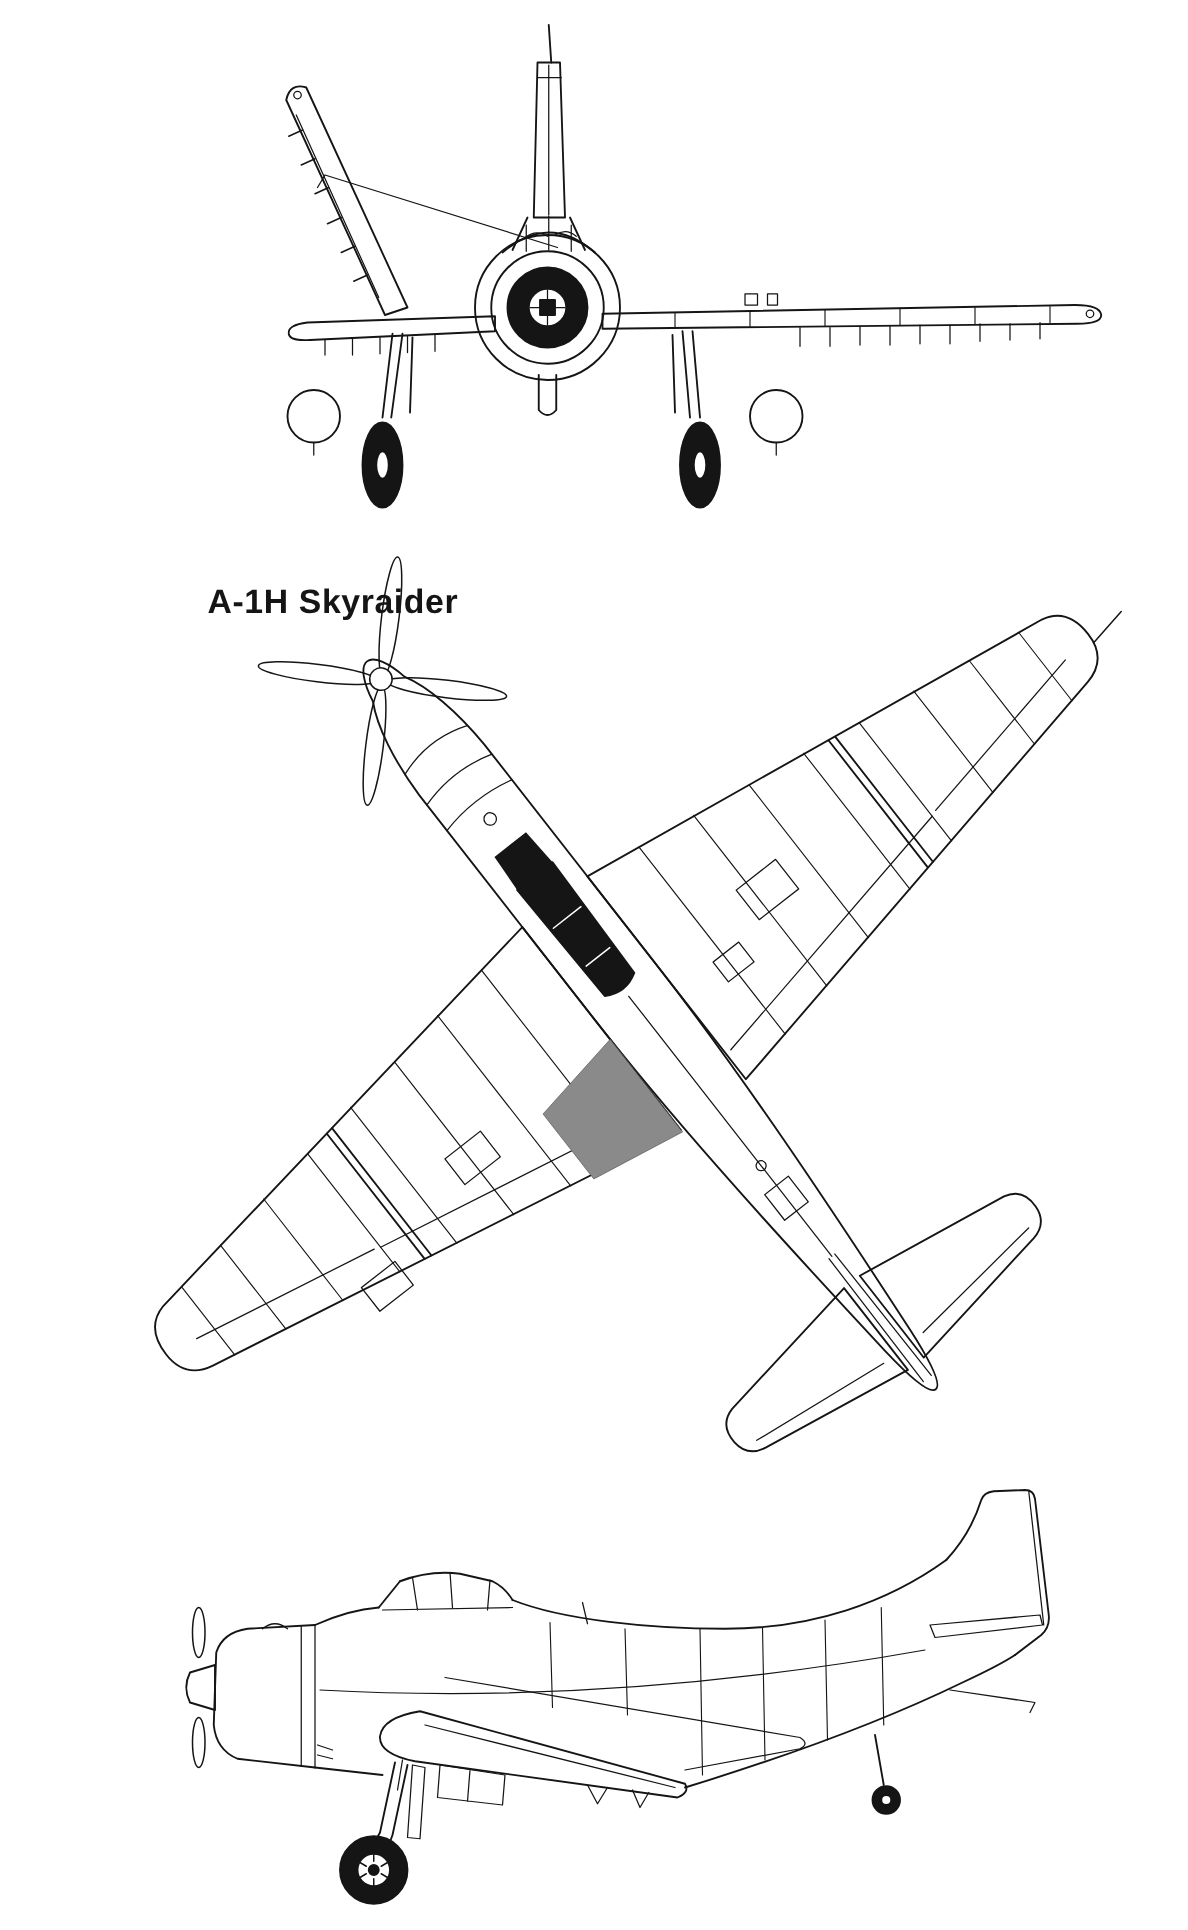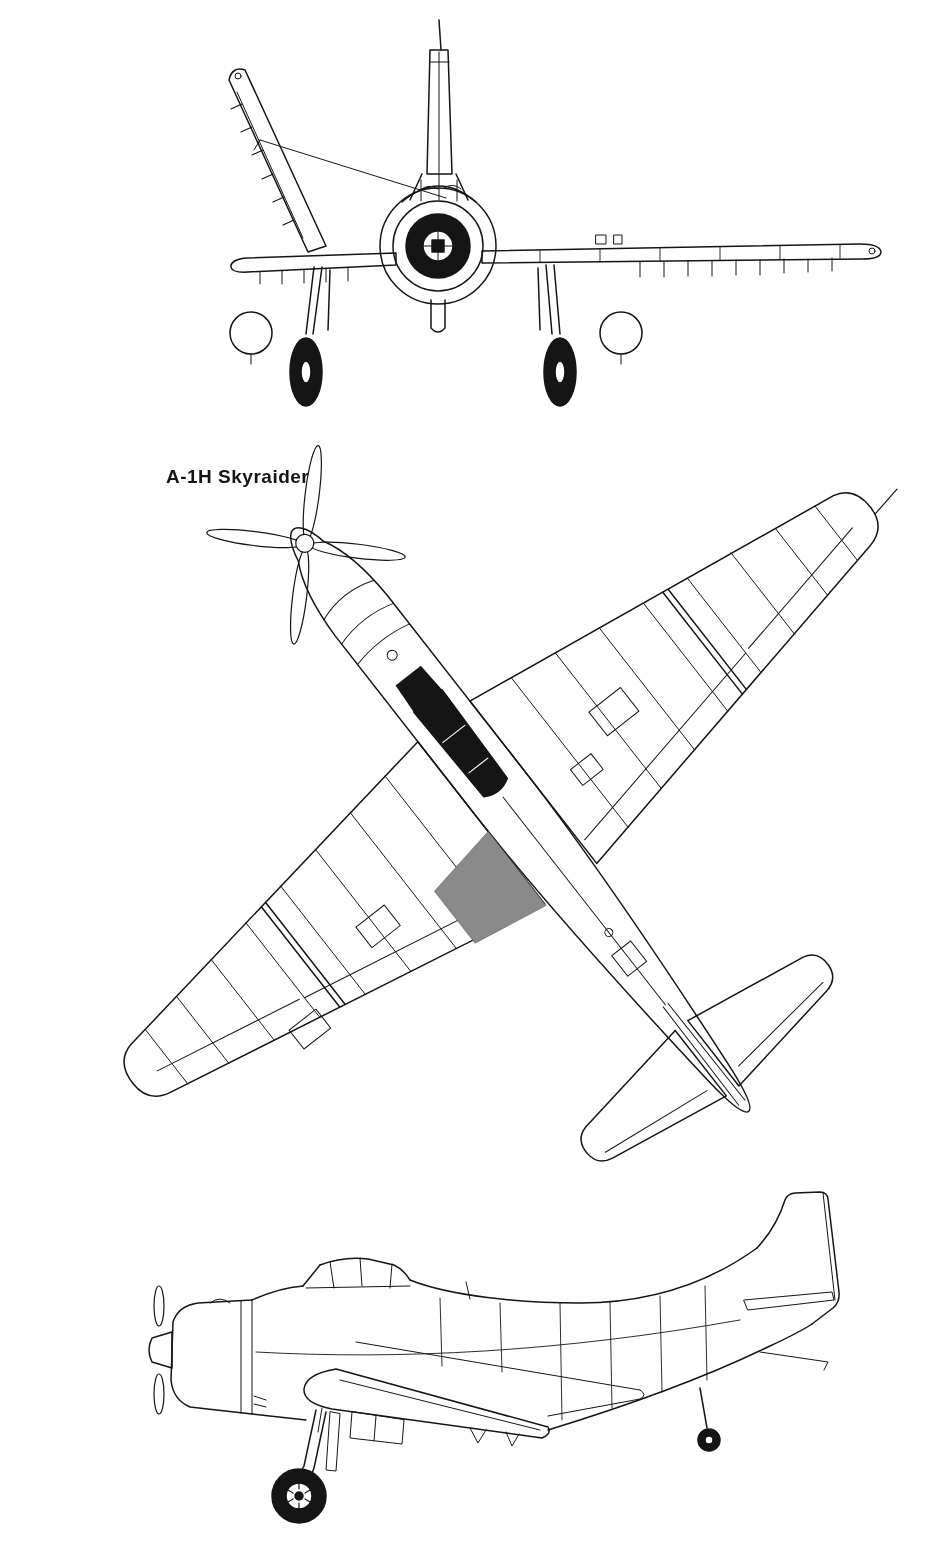--- a/index.html
+++ b/index.html
@@ -6,21 +6,21 @@
   .page {
     position:relative;
     width:950px; height:1544px;
     background:var(--background,#ffffff);
     overflow:hidden;
     font-family:"Liberation Sans", sans-serif;
   }
   .blueprint-svg { position:absolute; left:0; top:0; width:950px; height:1544px; }
   .aircraft-title {
     position:absolute; left:166px; top:466px;
-    font-size:19px; font-weight:bold; letter-spacing:0.5px;
+    font-size:27px; font-weight:bold; letter-spacing:0.5px;
     color:var(--line,#151515);
   }
 </style>
 </head>
 <body>
 
 <div class="page">
 
   <svg class="blueprint-svg" viewBox="0 0 950 1544" xmlns="http://www.w3.org/2000/svg">
 

